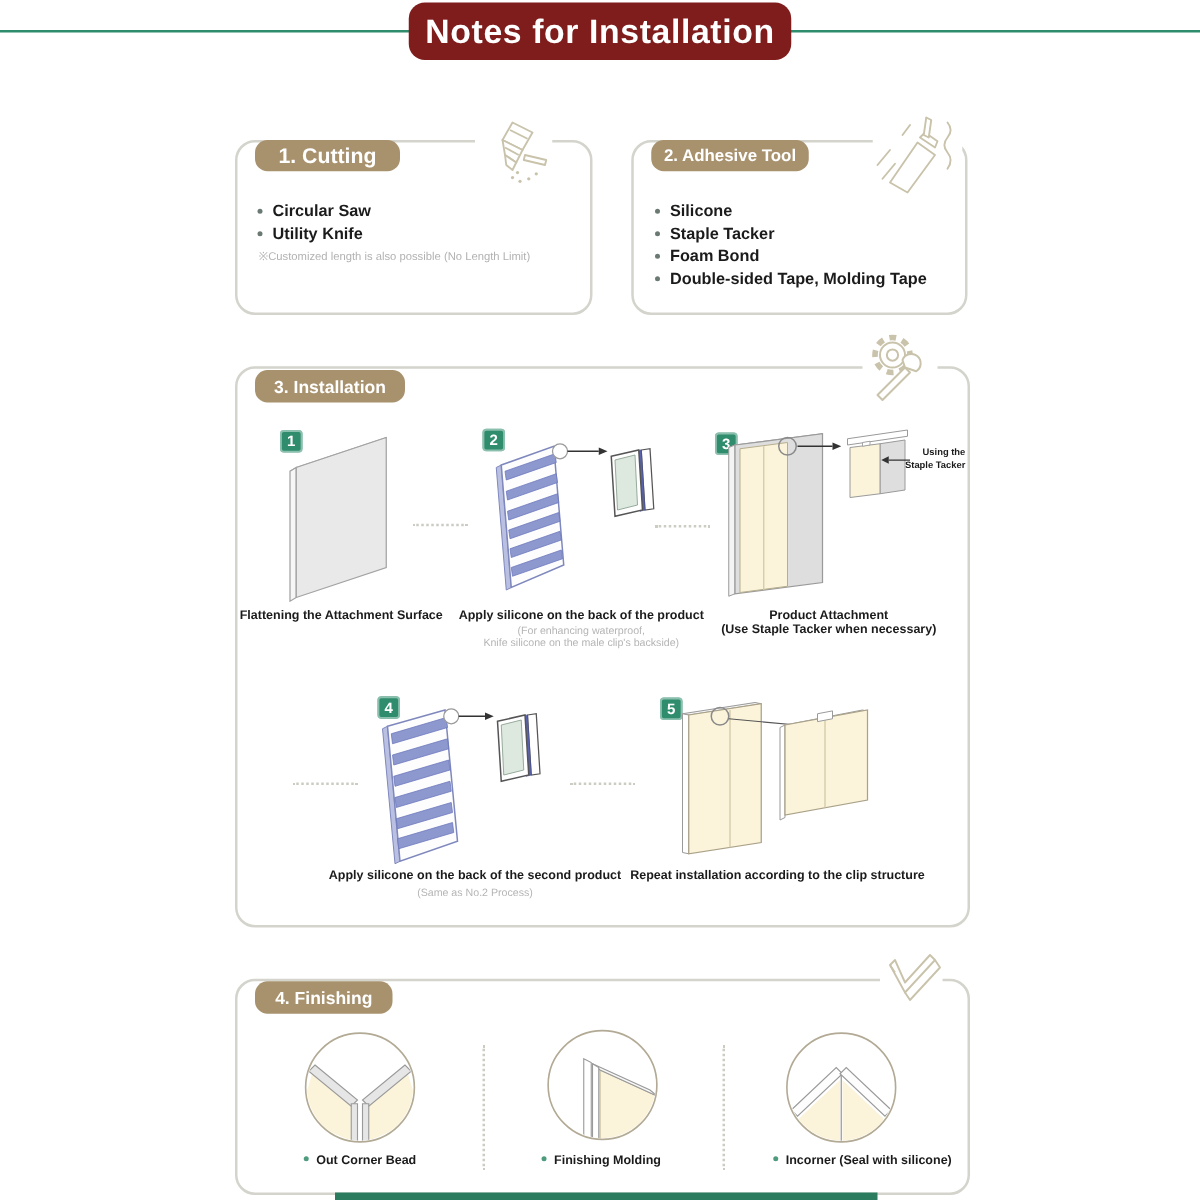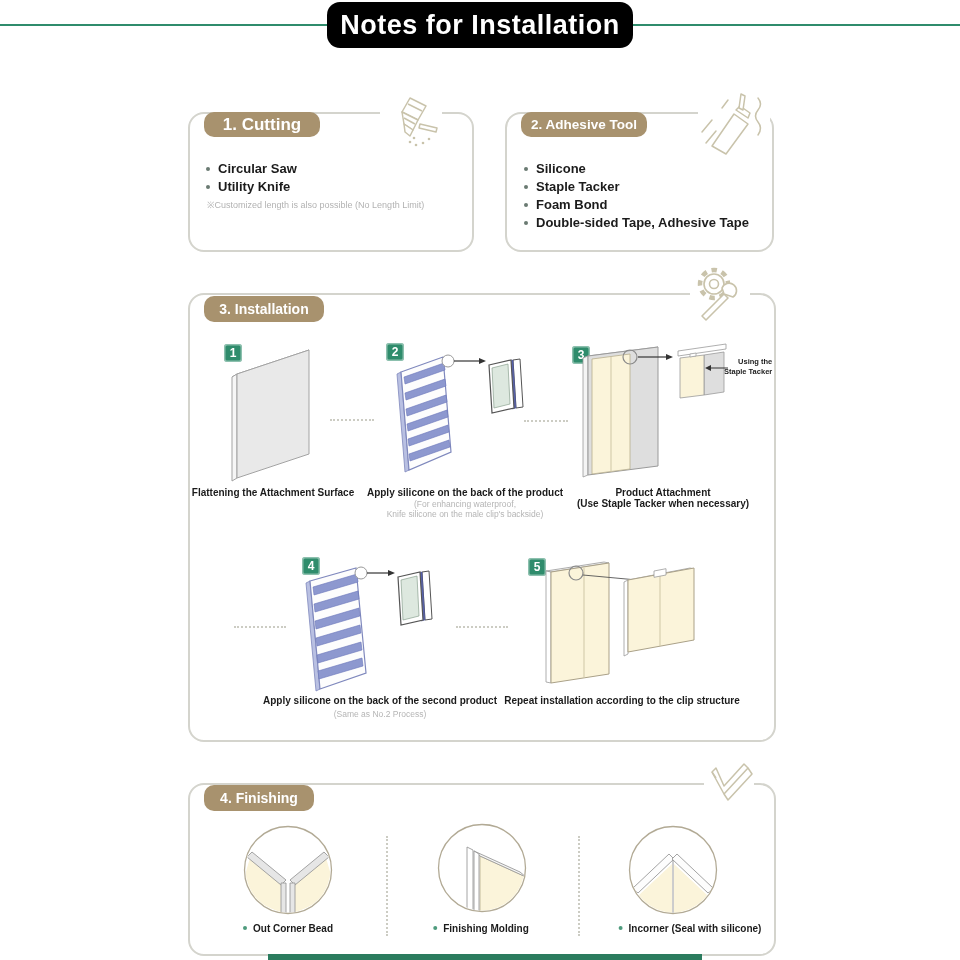--- a/index.html
+++ b/index.html
@@ -1,20 +1,20 @@
 <!DOCTYPE html>
 <html><head>
 <meta charset="utf-8">
 <style>
   html,body{margin:0;padding:0;background:#fff;}
   #page{position:relative;width:960px;height:960px;background:#fff;overflow:hidden;
         font-family:"Liberation Sans",sans-serif;}
   .hline{position:absolute;left:0;top:24px;width:960px;height:2px;background:#2F8C6C;}
   .title-box{position:absolute;left:480px;top:2px;transform:translateX(-50%);width:306px;height:46px;
-        background:#000000;border-radius:13px;color:#fff;font-size:27px;font-weight:bold;
+        background:#7f1d1d;border-radius:13px;color:#fff;font-size:27px;font-weight:bold;
         text-align:center;line-height:47px;letter-spacing:.5px;}
   .box{position:absolute;border:2px solid #d4d4cd;border-radius:16px;background:#fff;}
   .sec-label{position:absolute;background:#A8926E;border-radius:10px;color:#fff;font-weight:bold;
         text-align:center;z-index:3;}
   .lab-sm{width:116px;height:25px;font-size:17px;line-height:25px;}
   .lab-lg{width:120px;height:26px;font-size:14px;line-height:26px;}
   .icon{position:absolute;z-index:2;}
   .li{position:absolute;font-size:13px;font-weight:bold;color:#1b1b1b;white-space:nowrap;text-align:right;}
   .li .dot{display:inline-block;width:4px;height:4px;border-radius:50%;background:#6a7a72;
         vertical-align:middle;margin-right:8px;margin-bottom:2px;}
@@ -82,21 +82,21 @@
         <path d="M60,12 q5,6 0,12 q-5,6 0,12 q5,6 0,13" fill="none"></path>
         <line x1="4" y1="46" x2="14" y2="34"></line>
         <line x1="8" y1="57" x2="18" y2="45"></line>
         <line x1="30" y1="14" x2="24" y2="22"></line>
       </g>
     </svg>
   </div>
   <div class="li" style="left:524px;top:161px;"><span class="dot"></span><span>Silicone</span></div>
   <div class="li" style="left:524px;top:179px;"><span class="dot"></span><span>Staple Tacker</span></div>
   <div class="li" style="left:524px;top:197px;"><span class="dot"></span><span>Foam Bond</span></div>
-  <div class="li" style="left:524px;top:215px;"><span class="dot"></span><span>Double-sided Tape, Adhesive Tape</span></div>
+  <div class="li" style="left:524px;top:215px;"><span class="dot"></span><span>Double-sided Tape, Molding Tape</span></div>
 
   <div class="box" style="left:188px;top:293px;width:584px;height:445px;"></div>
   <div class="sec-label lab-lg" style="left:204px;top:296px;">3. Installation</div>
   <div class="icon" style="left:688px;top:260px;">
     <svg width="64" height="66" viewBox="0 0 64 66">
       <rect x="2" y="6" width="60" height="54" fill="#fff"></rect>
       <circle cx="26" cy="24" r="14" fill="#fff" stroke="#c9c3ab" stroke-width="4.5" stroke-dasharray="5.5 5"></circle>
       <circle cx="26" cy="24" r="10" fill="#fff" stroke="#c9c3ab" stroke-width="1.6"></circle>
       <circle cx="26" cy="24" r="4.5" fill="#fff" stroke="#c9c3ab" stroke-width="1.6"></circle>
       <g fill="#fff" stroke="#c9c3ab" stroke-width="1.6" stroke-linejoin="round">

